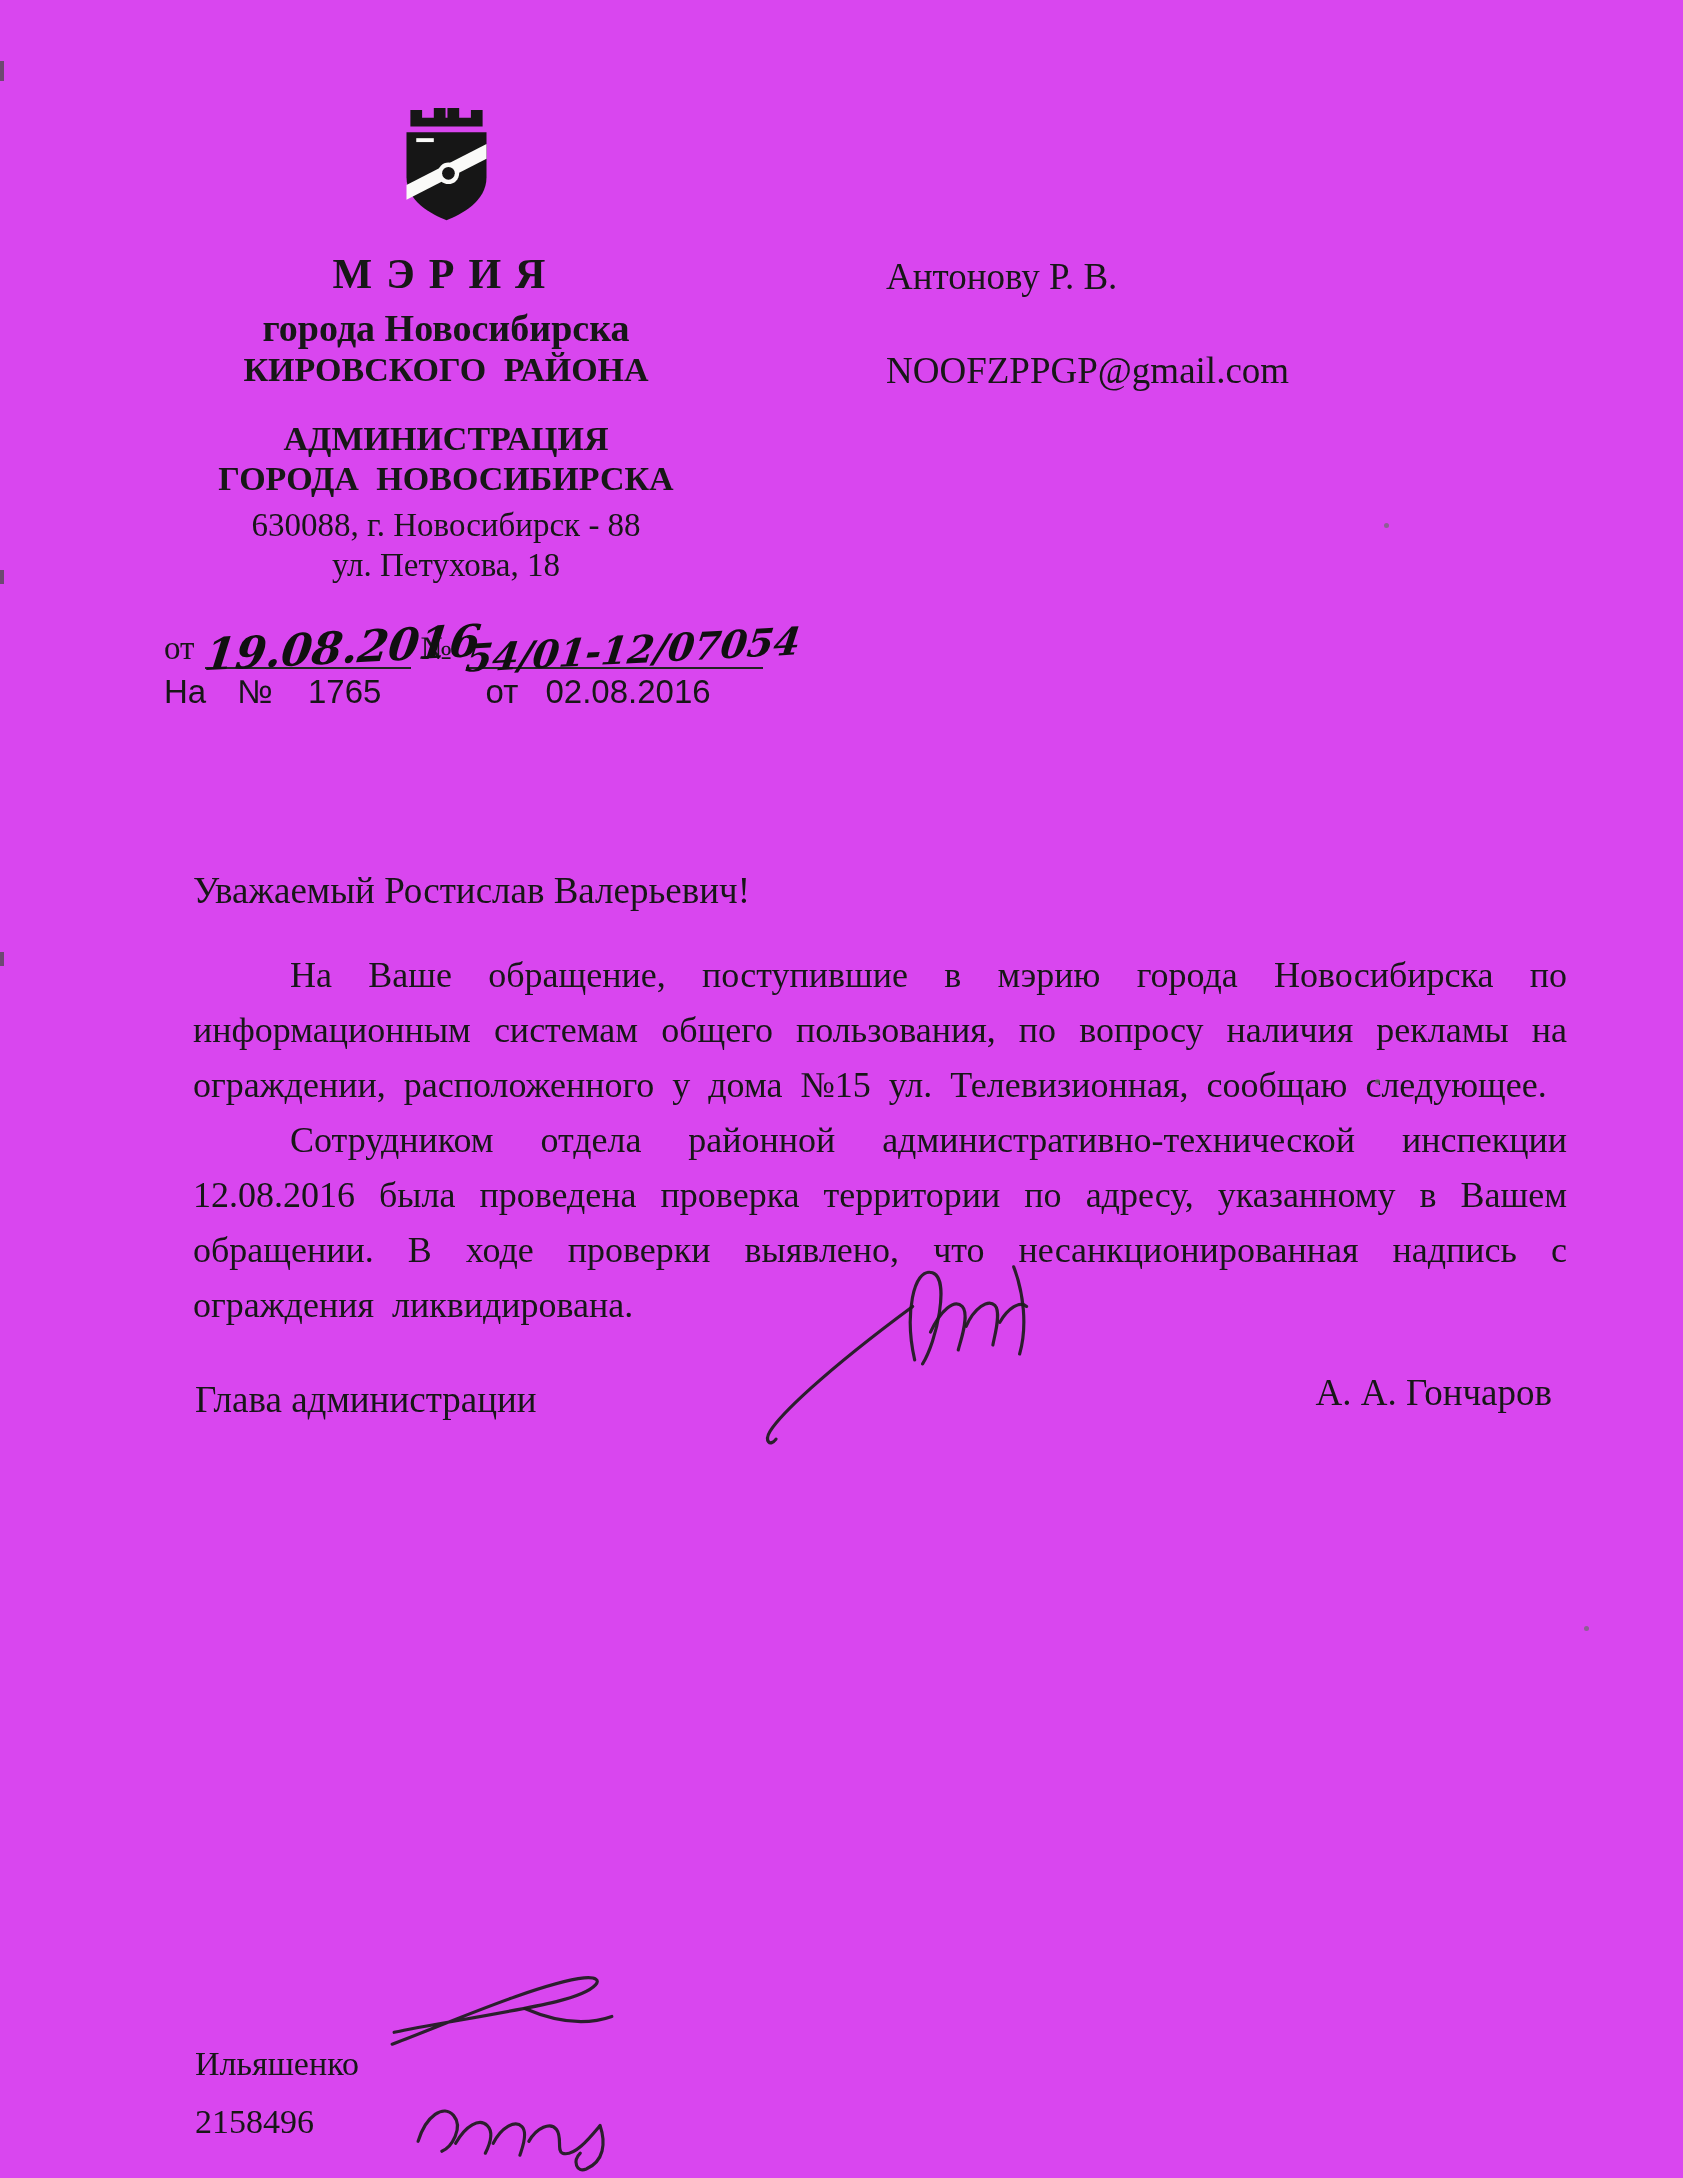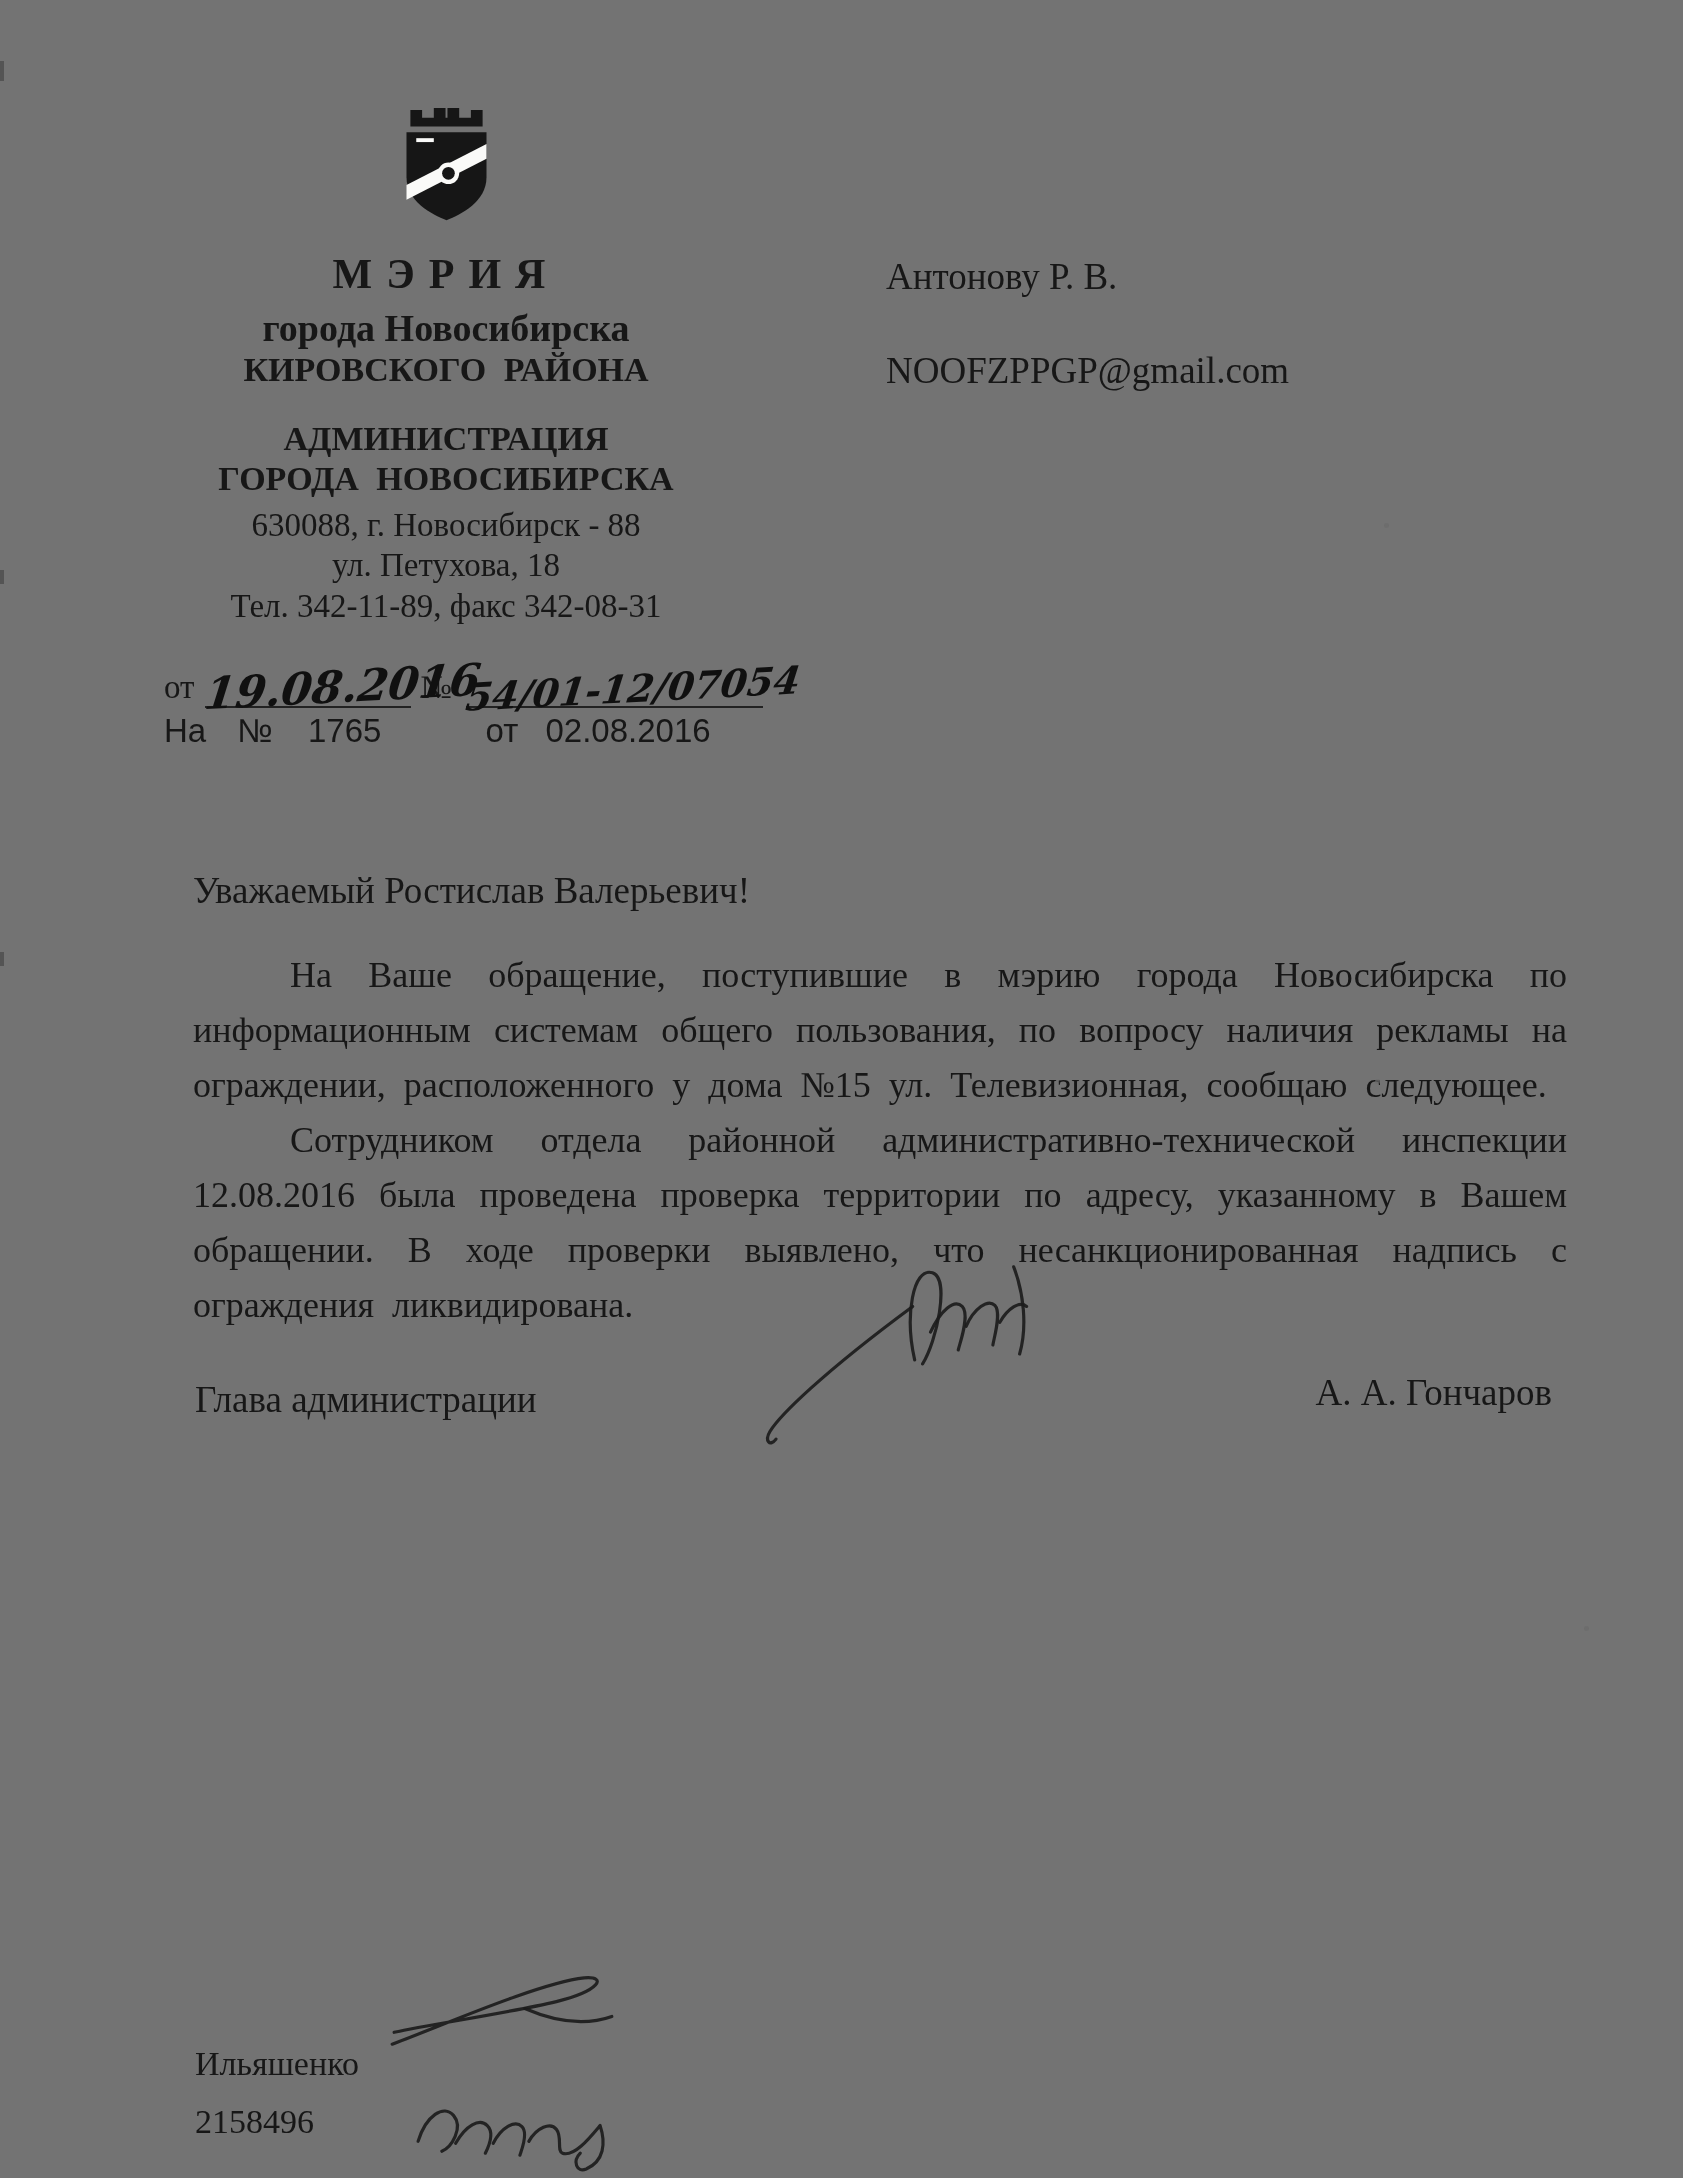--- a/index.html
+++ b/index.html
@@ -2,21 +2,21 @@
 <html><head>
 <meta charset="utf-8">
 <style>
   * { margin: 0; padding: 0; box-sizing: border-box; }
   html, body { background: #d9d9d9; }
   .page {
     position: relative;
     width: 1683px;
     height: 2178px;
     margin: 0 auto;
-    background: #737373;
+    background: #d946ef;
     font-family: "Liberation Serif", serif;
     color: #171717;
     overflow: hidden;
   }
 
   
   .letterhead {
     position: absolute;
     left: 156px;
     top: 105px;
@@ -141,21 +141,20 @@
 
     <div class="org1">МЭРИЯ</div>
     <div class="org2">города Новосибирска</div>
 
     <div class="dept">КИРОВСКОГО РАЙОНА</div>
     <div class="dept dept-first">АДМИНИСТРАЦИЯ</div>
     <div class="dept">ГОРОДА НОВОСИБИРСКА</div>
 
     <div class="addr addr-first">630088, г. Новосибирск - 88</div>
     <div class="addr">ул. Петухова, 18</div>
-    <div class="phone">Тел. 342-11-89, факс 342-08-31</div>
 
     <div class="outgoing-row">
       <span class="lbl">от</span>
       <span class="hw-line hw-date"><span class="hw">19.08.2016</span></span>
       <span class="lbl">№</span>
       <span class="hw-line hw-num"><span class="hw">54/01-12/07054</span></span>
     </div>
 
     <div class="ref-row">
       <span class="ref-na">На</span>

